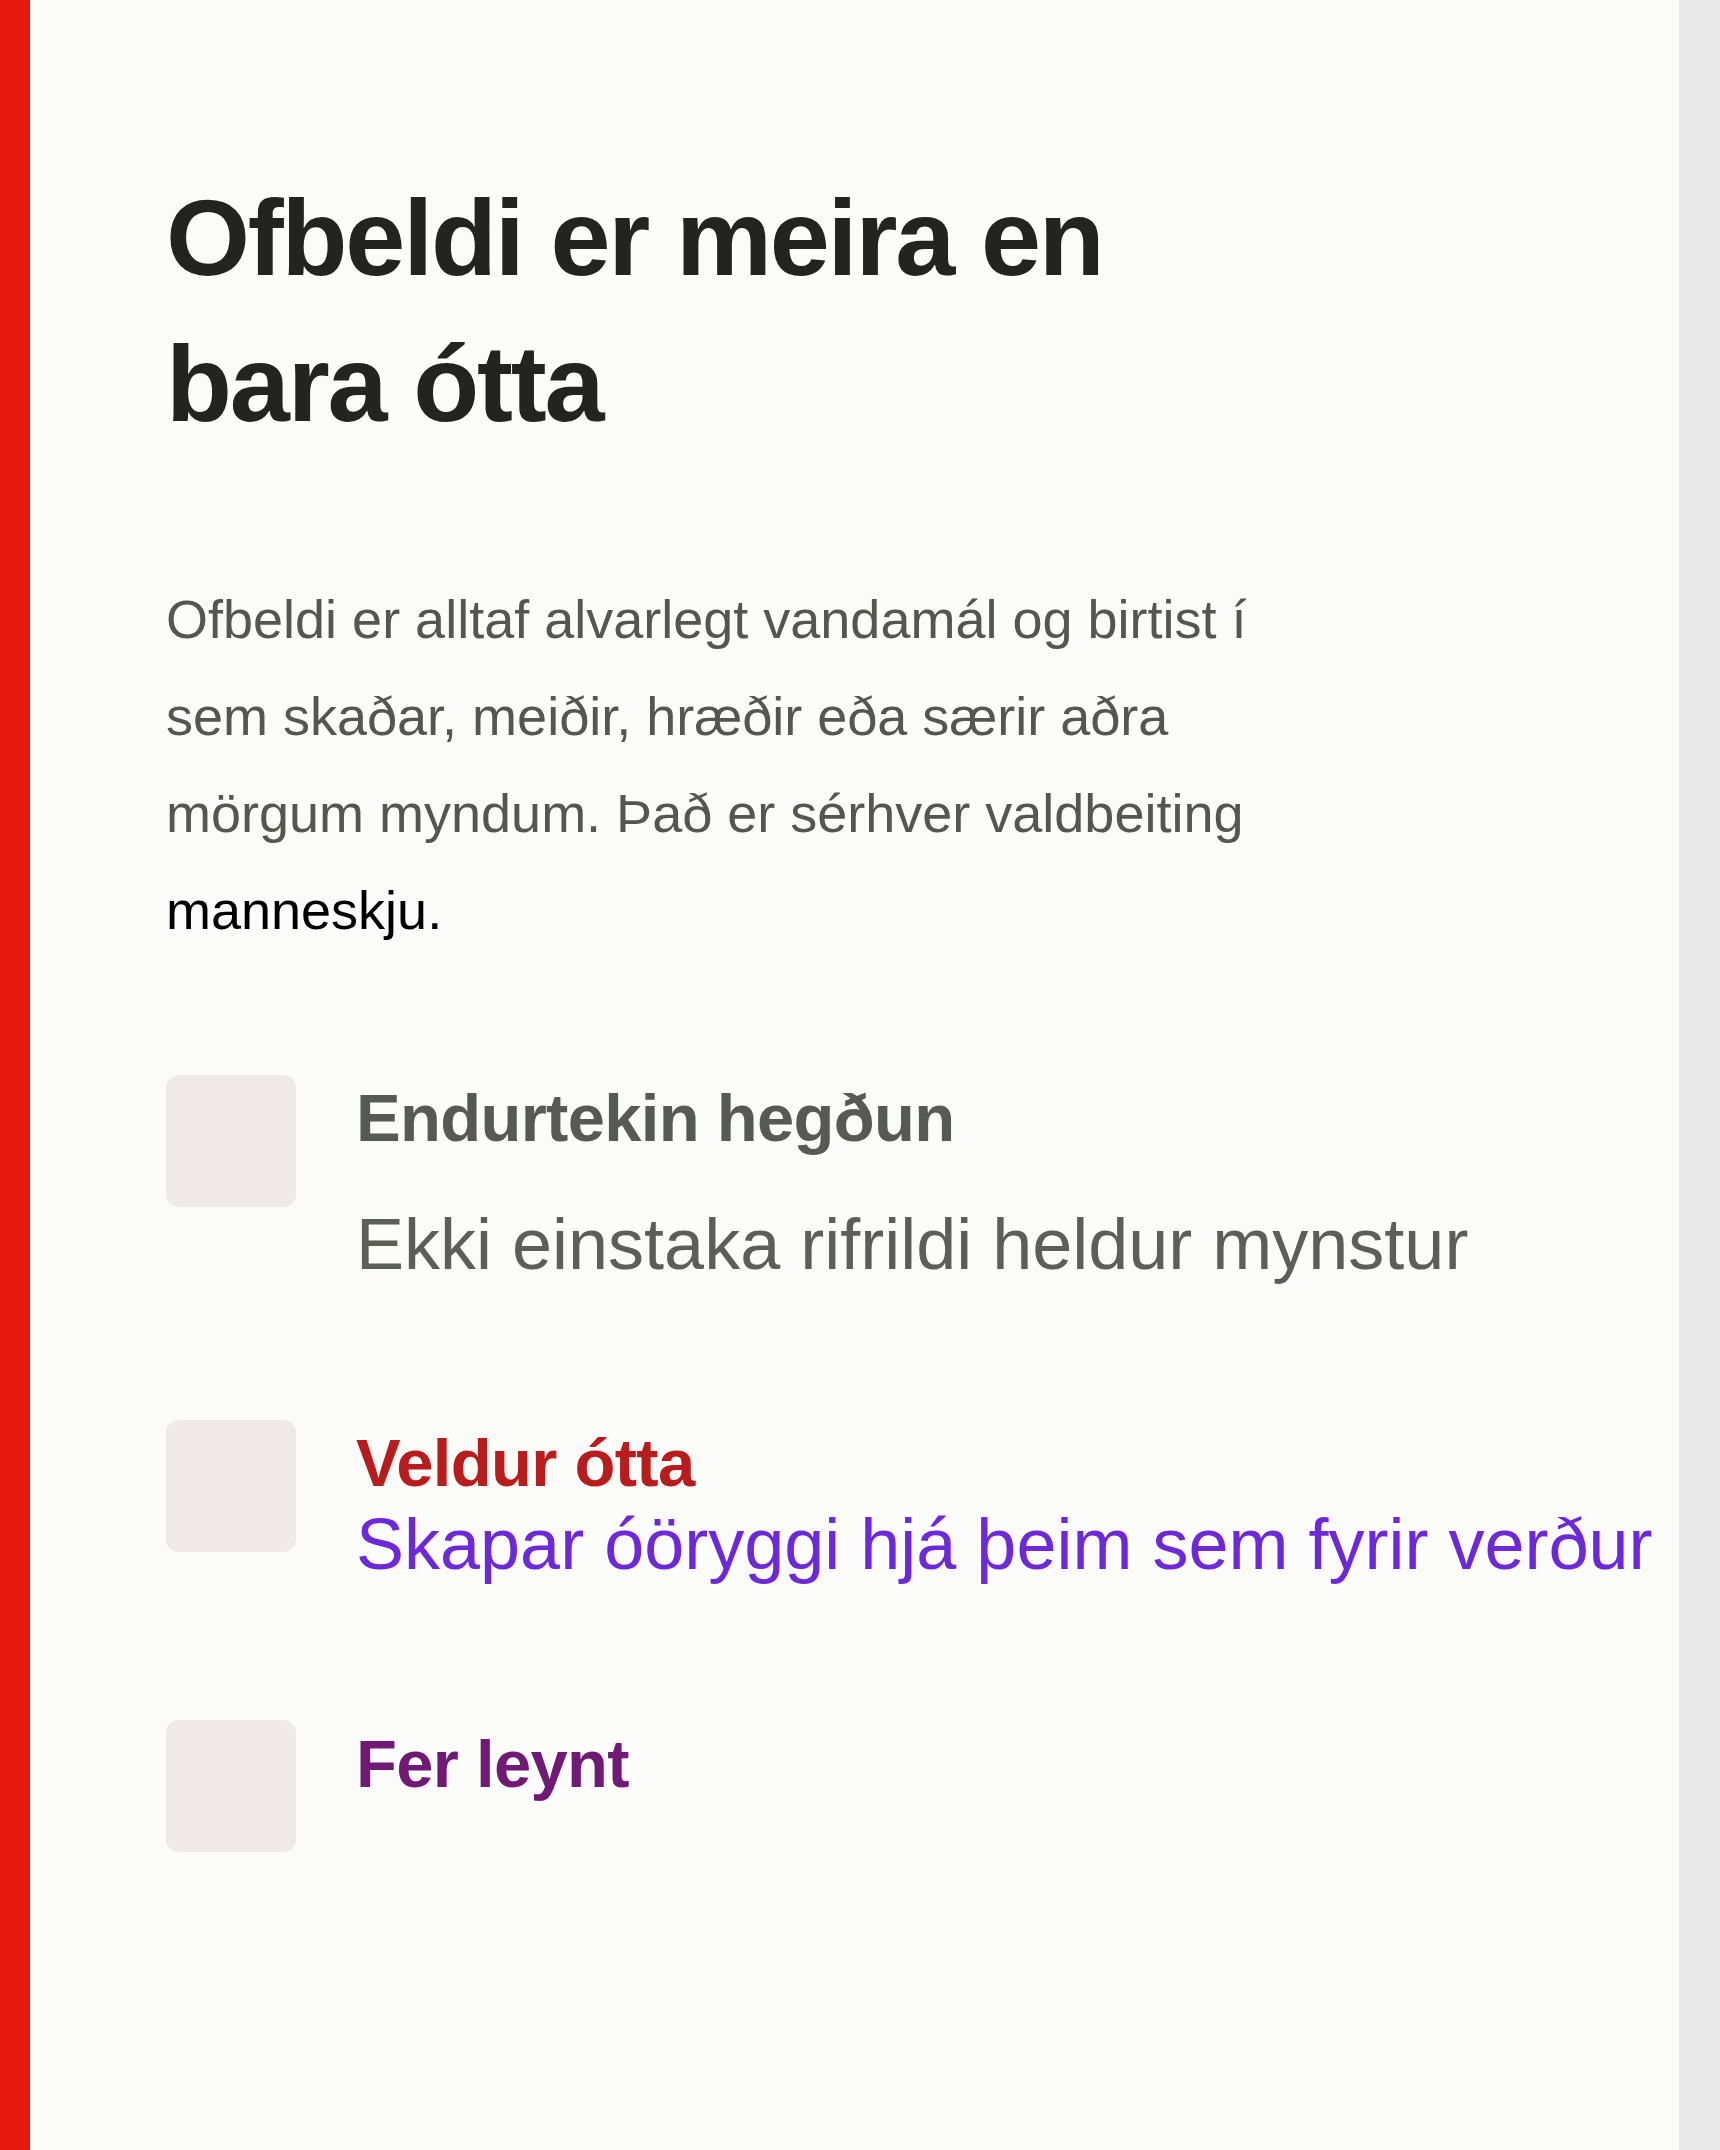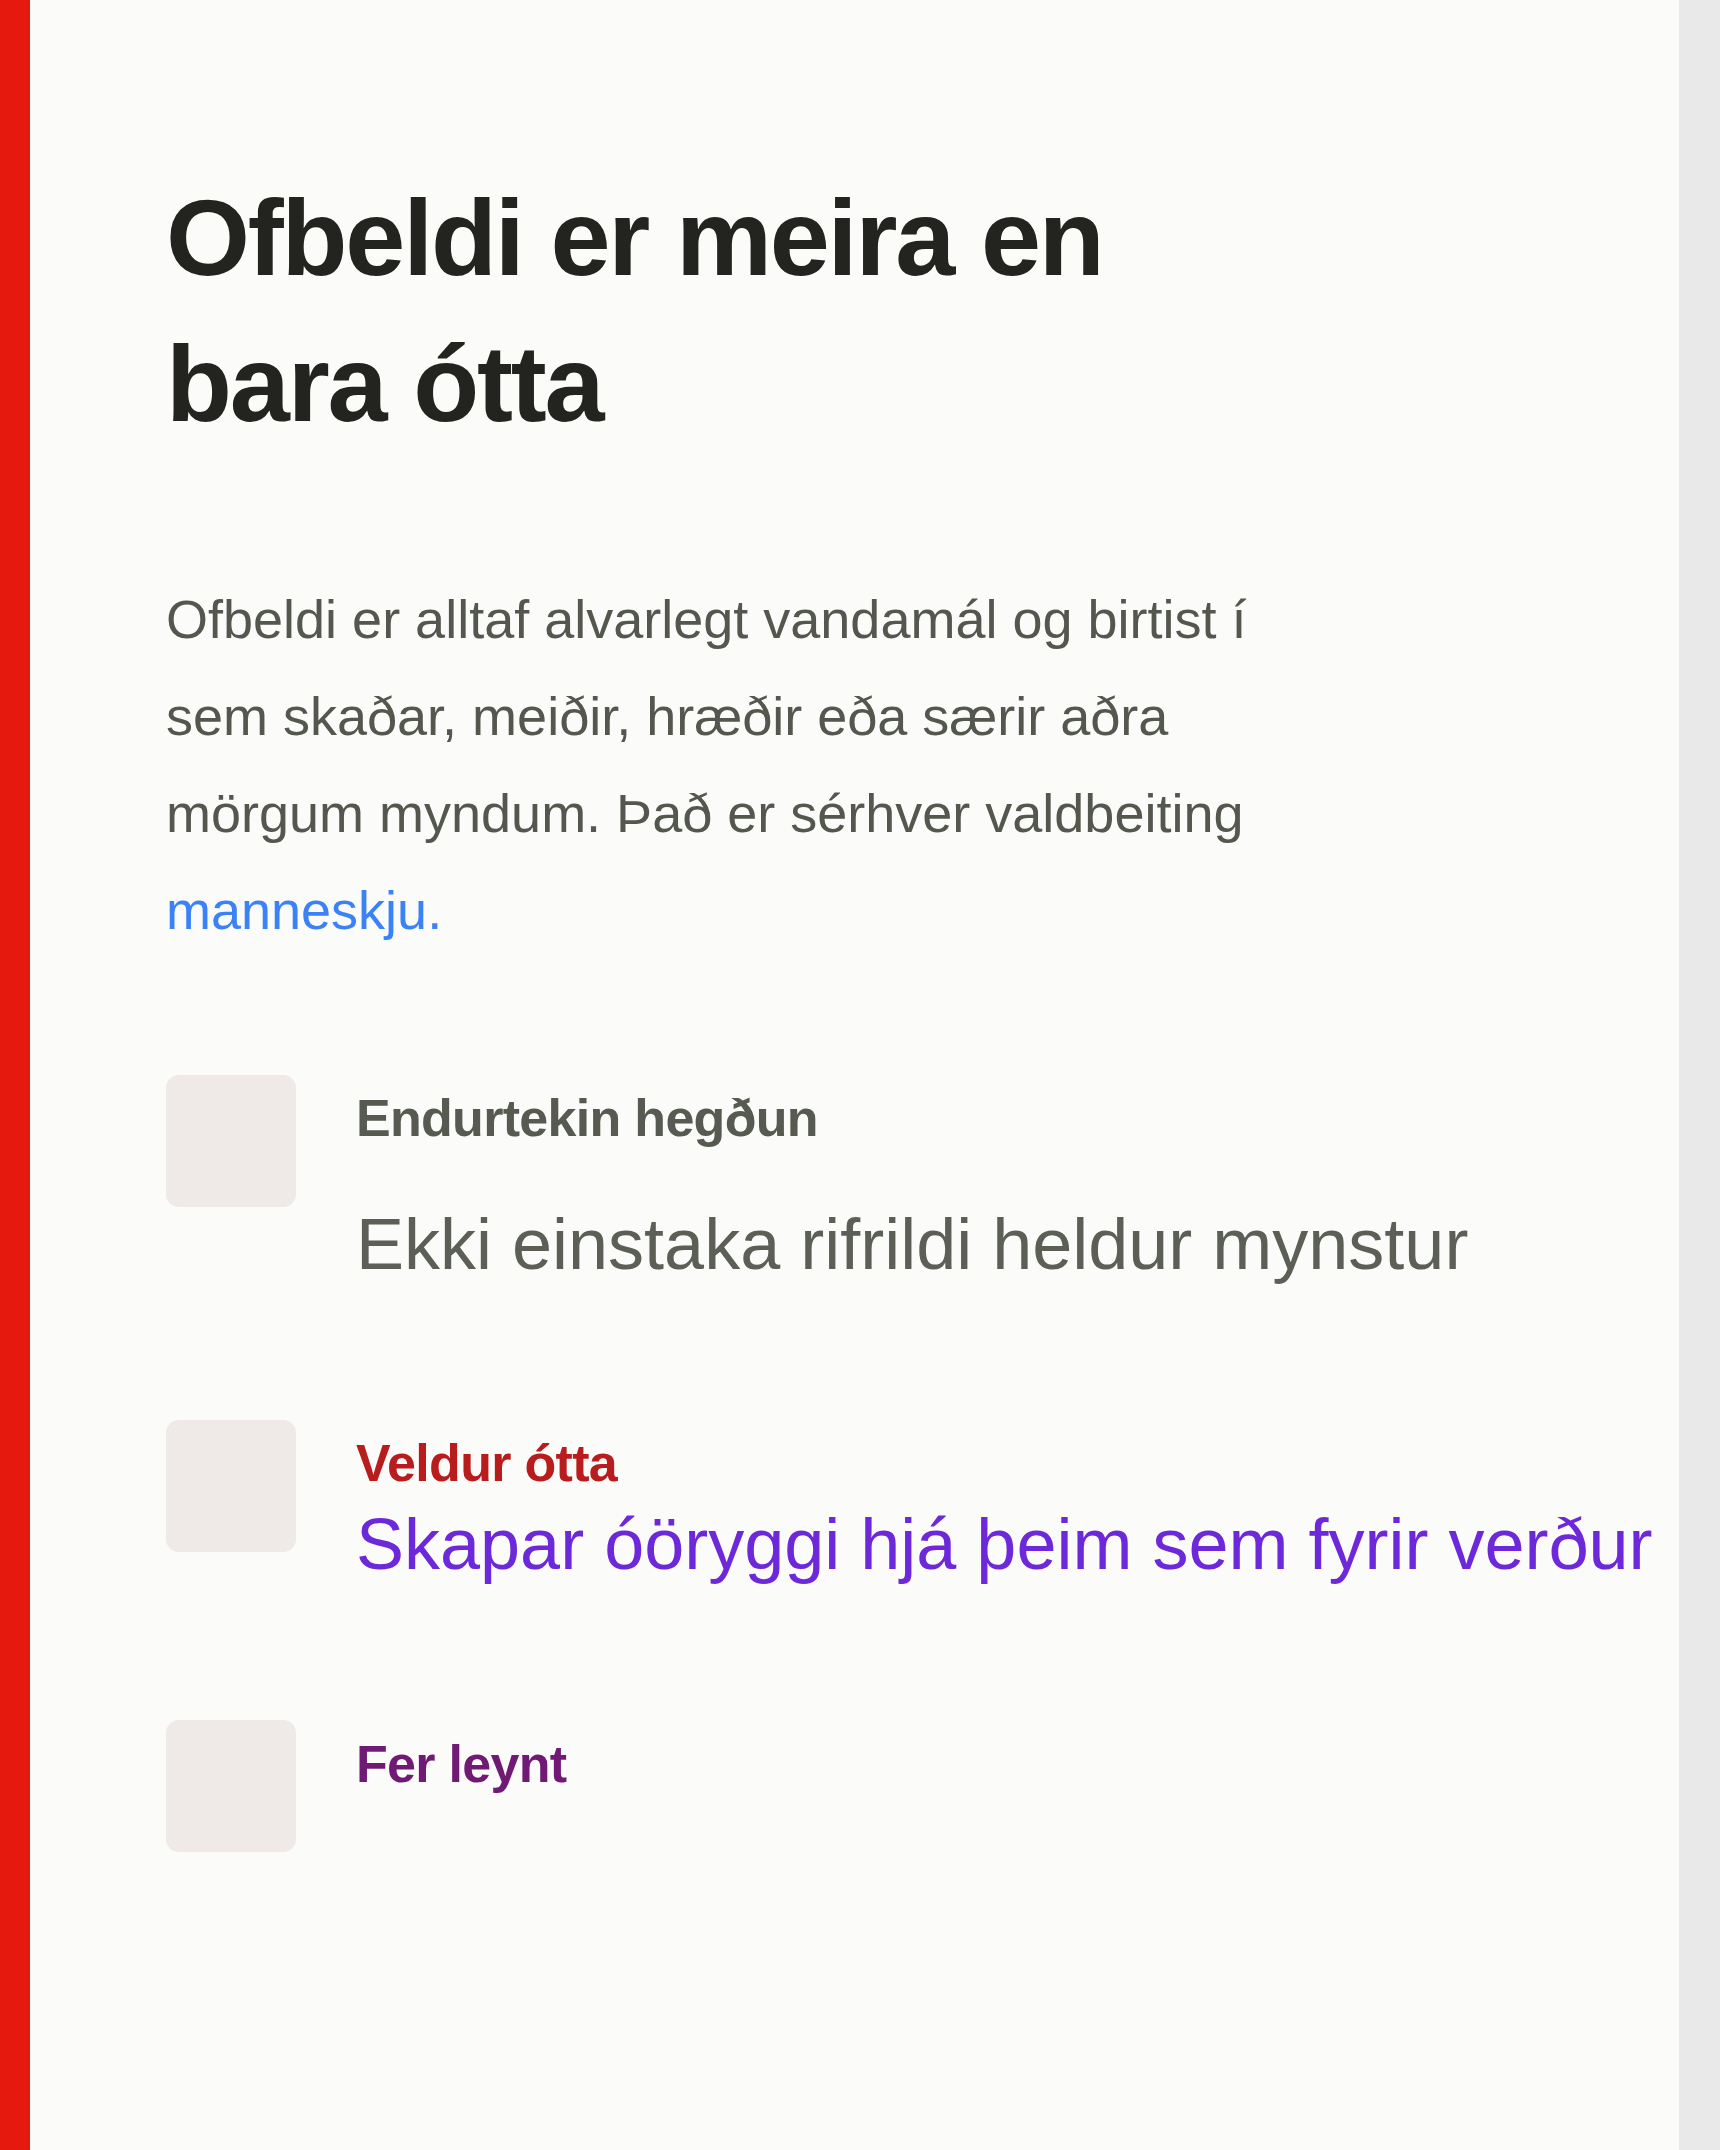--- a/index.html
+++ b/index.html
@@ -48,21 +48,21 @@
     flex:none;
     width:130px;height:132px;
     border-radius:13px;
     margin-right:60px;
   }
   .item-text{
     padding-top:7.2px;
   }
   .item-heading{
     margin:0;
-    font-size:52px;
+    font-size:67px;
     line-height:72px;
     font-weight:700;
     letter-spacing:-0.7px;
     color:#565a50;
     white-space:nowrap;
   }
   .item-desc{
     margin:60px 0 0 0;
     font-size:72px;
     line-height:60px;
@@ -82,21 +82,21 @@
 
     <h1 class="title">
       <span class="tline" style="color: rgb(35, 35, 32);">Ofbeldi er meira en</span>
       <span class="tline" style="color: rgb(35, 35, 32);">bara ótta</span>
     </h1>
 
     <p class="intro">
       <span class="iline" style="color: rgb(84, 87, 78);">Ofbeldi er alltaf alvarlegt vandamál og birtist í</span>
       <span class="iline" style="color: rgb(84, 87, 78);">sem skaðar, meiðir, hræðir eða særir aðra</span>
       <span class="iline" style="color: rgb(84, 87, 78);">mörgum myndum. Það er sérhver valdbeiting</span>
-      <span class="iline" style="color: #3b82f6;">manneskju.</span>
+      <span class="iline" style="color: #000000;">manneskju.</span>
     </p>
 
     <section class="items">
 
       <div class="item">
         <div class="icon-box" style="background: rgb(239, 233, 231);"></div>
         <div class="item-text">
           <h2 class="item-heading" style="color: rgb(86, 90, 80);">Endurtekin hegðun</h2>
           <p class="item-desc" style="color: rgb(92, 95, 85);">Ekki einstaka rifrildi heldur mynstur</p>
         </div>

